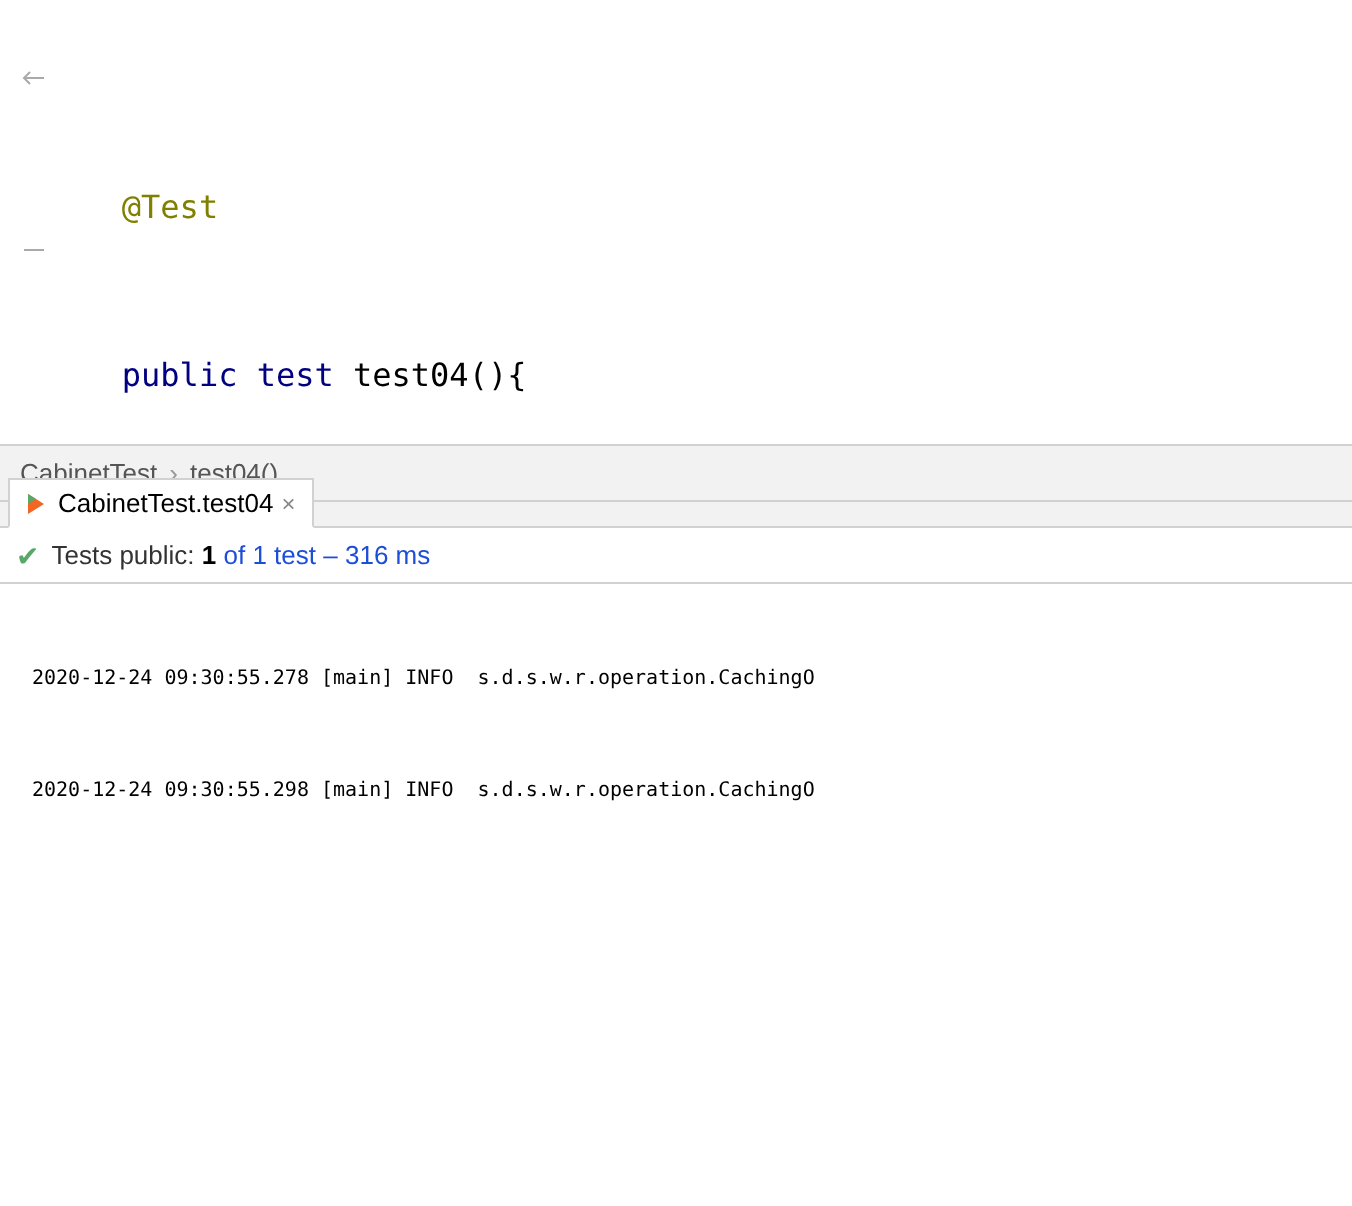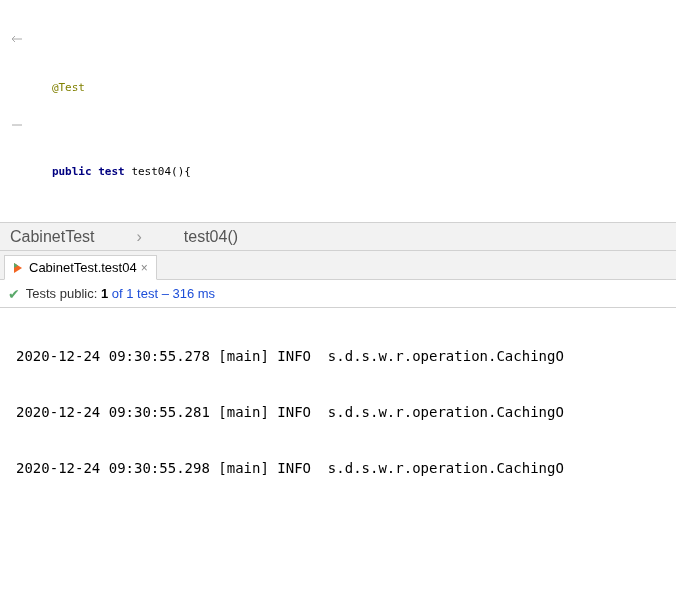--- a/index.html
+++ b/index.html
@@ -30,43 +30,43 @@
     position: absolute;
     left: 10px;
     width: 14px;
     height: 14px;
     display: flex;
     align-items: center;
     justify-content: center;
   }
   .code {
     padding-top: 18px;
-    font-size: 11px;
+    font-size: 16px;
     line-height: 28px;
     white-space: pre;
     font-family: Consolas, monospace;
+    margin-top: 16px;
   }
   .code-line { position: relative; }
-  .kw { color: #000080; font-weight: bold; }
+  .kw { color: #000080; font-weight: normal; }
   .ann { color: #808000; }
   .breadcrumb {
     height: 28px;
     border-top: 1px solid #d1d1d1;
     background: #f2f2f2;
     display: flex;
     align-items: center;
     padding-left: 10px;
     font-family: "Segoe UI", Arial, sans-serif;
-    font-size: 16px;
+    font-size: 13px;
     color: #555;
-    gap: 36px;
   }
   .breadcrumb .sep { margin: 0 6px; color: #999; }
   .run-tab-bar {
-    height: 30px;
+    height: 14px;
     background: #f2f2f2;
     border-top: 1px solid #d1d1d1;
     border-bottom: 1px solid #d1d1d1;
     display: flex;
     align-items: flex-end;
     padding-left: 4px;
     font-family: "Segoe UI", Arial, sans-serif;
     font-size: 13px;
   }
   .run-tab {
@@ -100,21 +100,21 @@
     font-family: "Segoe UI", Arial, sans-serif;
     font-size: 13px;
     color: #333;
     gap: 6px;
   }
   .check-icon { color: #59a869; font-size: 14px; }
   .status-strong { font-weight: bold; color: #000; }
   .status-dim { color: #1d4ed8; }
   .console {
     font-family: Consolas, monospace;
-    font-size: 14px;
+    font-size: 10px;
     line-height: 28px;
     padding: 6px 0 0 16px;
     white-space: pre;
     color: #000;
     overflow: hidden;
     flex: 1;
   }
 </style>
 </head>
 <body>
@@ -166,20 +166,19 @@
   <span>
     <span>Tests public:</span>
     <span class="status-strong">1</span>
     <span class="status-dim">of 1 test</span>
     <span class="status-dim">– 316 ms</span>
   </span>
 </div>
 
 <div class="console">
 <div>2020-12-24 09:30:55.278 [main] INFO  s.d.s.w.r.operation.CachingO</div>
-<div>2020-12-24 09:30:55.281 [main] INFO  s.d.s.w.r.operation.CachingO</div>
 <div>2020-12-24 09:30:55.298 [main] INFO  s.d.s.w.r.operation.CachingO</div>
 
 
 
 
 
 </div>
 
 </body></html>

